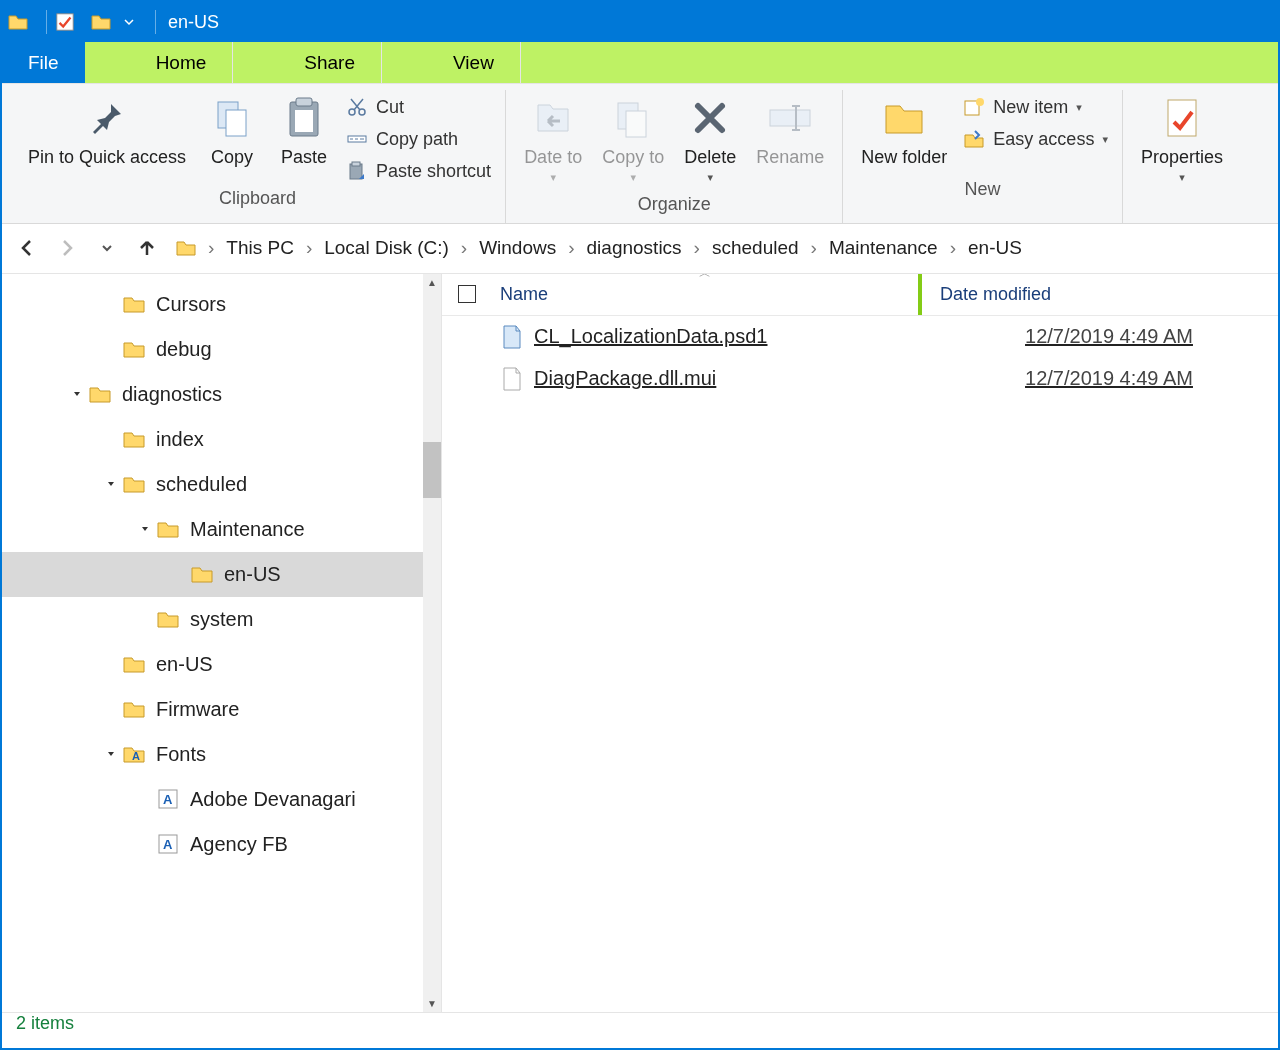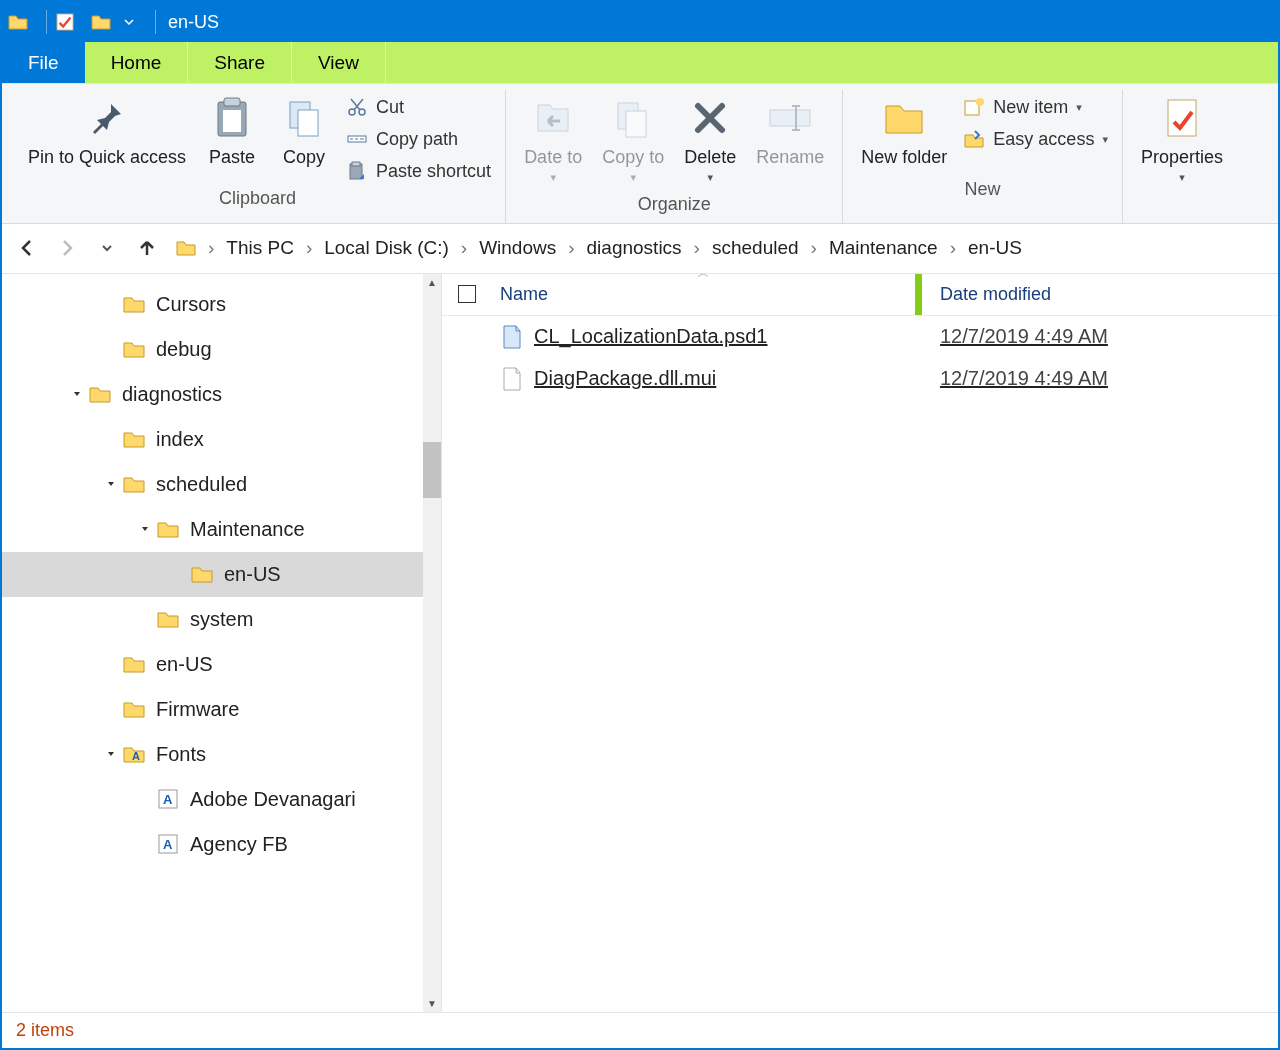--- a/index.html
+++ b/index.html
@@ -4,21 +4,21 @@
 <style>
 * { margin: 0; padding: 0; box-sizing: border-box; font-family: "Segoe UI", Arial, sans-serif; }
 body { width: 1280px; height: 1050px; background: #fff; border: 2px solid #0078d7; overflow: hidden; display: flex; flex-direction: column; }
 .titlebar { height: 40px; background: #0078d7; color: #fff; display: flex; align-items: center; padding: 0 6px; font-size: 18px; }
 .titlebar .tb-icon { width: 20px; height: 26px; margin-right: 10px; display:flex; align-items:center; justify-content:center; }
 .titlebar .divider { width: 1px; height: 24px; background: rgba(255,255,255,.4); margin: 0 8px; }
 .titlebar .title { margin-left: 4px; }
 .tabs { height: 42px; display: flex; align-items: stretch; background: #bef264; border-bottom: 1px solid #e5e5e5; }
 .tab { padding: 0 26px; display: flex; align-items: center; font-size: 19px; cursor: pointer; }
 .tab.file { background: #0078d7; color: #fff; }
-.tab.border { border-right: 1px solid #e5e5e5; }
+.tab.border { border-right: 1px solid #e5e5e5; margin-left: 45px; }
 .ribbon { background: #f5f6f7; border-bottom: 1px solid #d9d9d9; padding: 6px 8px 0 8px; display: flex; }
 .group { display: flex; flex-direction: column; align-items: center; padding: 0 8px; border-right: 1px solid #d9d9d9; }
 .group:last-child { border-right: none; justify-content: space-between; }
 .group-row { display: flex; align-items: flex-start; }
 .group-label { font-size: 18px; color: #555; padding: 6px 0 8px 0; }
 .big-btn { display: flex; flex-direction: column; align-items: center; padding: 4px 10px; cursor: pointer; min-width: 72px; }
 .big-btn .icon-box { width: 48px; height: 48px; display: flex; align-items: center; justify-content: center; }
 .big-btn .lbl { font-size: 18px; color: #222; text-align: center; line-height: 1.25; margin-top: 4px; }
 .big-btn .drop { font-size: 11px; color: #555; margin-top: 2px; }
 .small-col { display: flex; flex-direction: column; justify-content: center; gap: 10px; padding: 6px 6px 0 6px; }
@@ -35,30 +35,30 @@
 .tree-item { display: flex; align-items: center; height: 45px; font-size: 20px; color: #222; cursor: pointer; padding-right: 10px; }
 .tree-item.sel { background: #d9d9d9; }
 .chev { width: 22px; display:flex; justify-content:center; color:#555; font-size:14px; }
 .ticon { width: 24px; height: 24px; margin-right: 10px; display:flex; align-items:center; justify-content:center; }
 .scrollbar { position: absolute; right: 0; top: 0; width: 18px; height: 100%; background: #f0f0f0; }
 .scroll-thumb { position: absolute; right: 0; width: 18px; background: #c2c2c2; }
 .scroll-arrow { position:absolute; right:0; width:18px; height:18px; color:#555; font-size:10px; display:flex; align-items:center; justify-content:center;}
 .content { flex: 1; display: flex; flex-direction: column; }
 .cols { display: flex; align-items: center; height: 42px; border-bottom: 1px solid #e9e9e9; font-size: 18px; color: #1a3e7a; }
 .col-check { width: 50px; display:flex; justify-content:center; }
-.col-name { flex: 0 0 430px; padding-left: 8px; border-right: 7px solid #84cc16; height:100%; display:flex; align-items:center; position:relative;}
+.col-name { flex: 0 0 430px; padding-left: 8px; border-right: 4px solid #84cc16; height:100%; display:flex; align-items:center; position:relative;}
 .col-name .sort { position:absolute; top:-9px; left:50%; transform:translateX(-50%); font-size:12px; color:#888;}
 .col-date { flex: 1; padding-left: 18px; height:100%; display:flex; align-items:center;}
 .rows { flex: 1; }
 .row { display: flex; align-items: center; height: 42px; font-size: 20px; color: #222; text-decoration: underline; }
 .row .rcheck { width: 50px; }
 .row .rname { flex: 0 0 430px; display:flex; align-items:center; gap: 10px; padding-left: 8px;}
-.row .rdate { flex: 1; padding-left: 18px; color: #444; }
+.row .rdate { flex: 1; padding-left: 18px; color: #444; text-align: center; }
 .row .ficon { width: 24px; height: 24px; display:flex; align-items:center; justify-content:center;}
-.status { height: 36px; border-top: 1px solid #e5e5e5; display: flex; align-items: center; padding: 0 14px; font-size: 18px; color: #c2410c; }
+.status { height: 36px; border-top: 1px solid #e5e5e5; display: flex; padding: 0 14px; font-size: 18px; color: #15803d; }
 .checkbox { width:18px; height:18px; border:1px solid #333; }
 svg { display:block; }
 .disabled { opacity: .45; }
 </style>
 </head>
 <body>
 
 <div class="titlebar">
   <span class="tb-icon">
     <svg width="20" height="18" viewBox="0 0 20 18">
@@ -100,36 +100,36 @@
       <div class="big-btn">
         <div class="icon-box">
           <svg width="40" height="40" viewBox="0 0 40 40">
               <path d="M24 6l10 10-6 2-6 6-2 8-4-4-8 8-2-2 8-8-4-4 8-2 6-6z" fill="#4a5a6a"></path>
             </svg>
         </div>
         <div class="lbl">Pin to Quick access</div>
       </div>
       <div class="big-btn">
         <div class="icon-box">
+          <svg width="40" height="40" viewBox="0 0 40 40">
+              <rect x="6" y="4" width="20" height="26" fill="#dce8f5" stroke="#7aa0c8"></rect>
+              <rect x="14" y="12" width="20" height="26" fill="#fff" stroke="#7aa0c8"></rect>
+            </svg>
+        </div>
+        <div class="lbl">Copy</div>
+      </div>
+      <div class="big-btn">
+        <div class="icon-box">
           <svg width="40" height="44" viewBox="0 0 40 44">
               <rect x="6" y="6" width="28" height="34" rx="2" fill="#9aa8b5" stroke="#6a7a8a"></rect>
               <rect x="12" y="2" width="16" height="8" rx="2" fill="#c8d2dc" stroke="#6a7a8a"></rect>
               <rect x="11" y="14" width="18" height="22" fill="#fff"></rect>
             </svg>
         </div>
         <div class="lbl">Paste</div>
-      </div>
-      <div class="big-btn">
-        <div class="icon-box">
-          <svg width="40" height="40" viewBox="0 0 40 40">
-              <rect x="6" y="4" width="20" height="26" fill="#dce8f5" stroke="#7aa0c8"></rect>
-              <rect x="14" y="12" width="20" height="26" fill="#fff" stroke="#7aa0c8"></rect>
-            </svg>
-        </div>
-        <div class="lbl">Copy</div>
       </div>
       <div class="small-col">
         <div class="small-btn">
           <span class="si">
               <svg width="20" height="20" viewBox="0 0 20 20">
                 <circle cx="5" cy="15" r="3" fill="none" stroke="#5a7aa0" stroke-width="1.5"></circle>
                 <circle cx="15" cy="15" r="3" fill="none" stroke="#5a7aa0" stroke-width="1.5"></circle>
                 <path d="M7 13L16 2M13 13L4 2" stroke="#5a7aa0" stroke-width="1.5"></path>
               </svg>
             </span>

